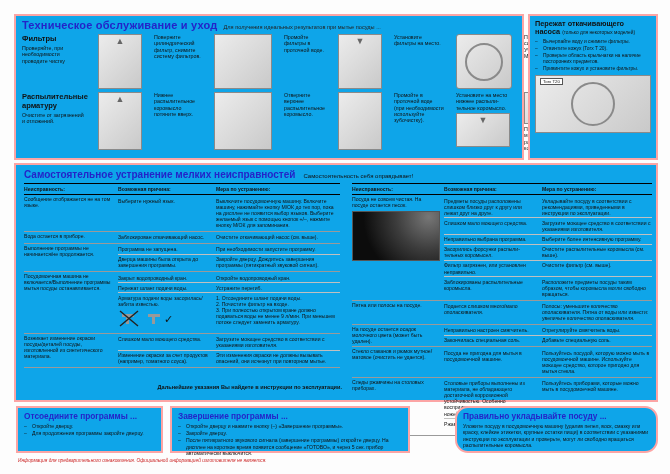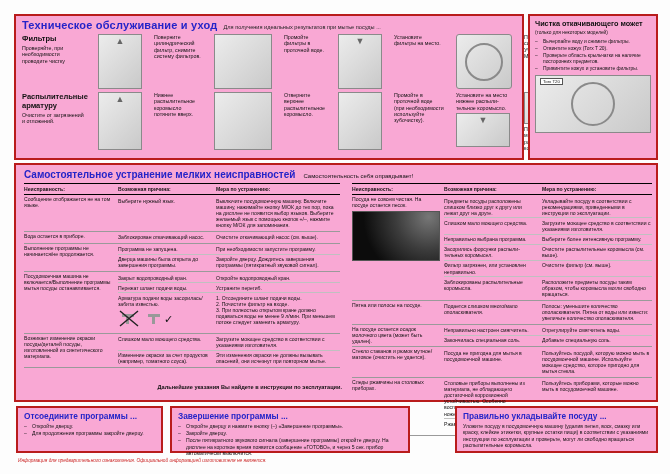--- a/index.html
+++ b/index.html
@@ -1,21 +1,21 @@
 <!DOCTYPE html>
 <html><head>
 <meta charset="utf-8">
 <style>
   html,body { margin:0; padding:0; }
   body {
     width:670px; height:474px; position:relative; background:#fdfdfd;
     font-family:"Liberation Sans", sans-serif; color:#111;
     -webkit-font-smoothing:antialiased;
   }
-  .box { position:absolute; border:2px solid #b91c1c; background:#f9a8d4; box-sizing:border-box; }
+  .box { position:absolute; border:2px solid #fca5a5; background:#0ea5e9; box-sizing:border-box; }
 
   
   #maint { left:14px; top:14px; width:510px; height:146px; padding:3px 6px; }
   .mt-head { display:flex; align-items:baseline; gap:6px; }
   .mt-title { color:#2424c8; font-weight:bold; font-size:11px; letter-spacing:.2px; }
   .mt-sub { font-size:5.6px; color:#222; }
   .mrow { display:flex; gap:12px; margin-top:3px; align-items:flex-start; }
   .mlabel { width:64px; flex:0 0 64px; }
   .mlabel .h { font-weight:bold; font-size:7.5px; }
   .mlabel .s { font-size:5.3px; margin-top:2px; line-height:1.2; }
@@ -63,21 +63,21 @@
   .photo { width:86px; height:48px; margin-top:3px; border:1px solid #555;
            background:radial-gradient(circle at 88% 10%, #777 0%, #3c3c3c 38%, #0c0c0c 75%); }
   .pictos { margin-top:2px; }
   .ts-note { position:absolute; left:8px; bottom:10px; width:318px; text-align:right;
              font-weight:bold; font-size:5.6px; }
 
   
   .bbox { top:406px; height:47px; padding:3px 6px; }
   #b1 { left:16px;  width:147px; }
   #b2 { left:170px; width:240px; }
-  #b3 { left:455px; width:203px; }
+  #b3 { left:455px; width:203px;border-radius:13px; }
   .b-title { color:#2424c8; font-weight:bold; font-size:8.3px; }
   .bbox .dash-list .li { font-size:5.1px; }
   .b-text { font-size:5.1px; line-height:1.25; margin-top:2px; }
 
   
   #footer { position:absolute; left:18px; top:458px; font-size:4.8px; font-style:italic;
             color:#cc2626; }
 </style>
 </head>
 <body>
@@ -130,21 +130,21 @@
     </div>
     <div class="stack" style="width:52px;">
       <div class="fig" style="width:50px;height:32px;"></div>
       <div class="cap" style="width:52px;">Приверните на место верхнее распыли­тельное коромысло.</div>
     </div>
   </div>
 </div>
 
 <div class="box" id="pump">
   <div class="pump-title">
-    <span>Чистка откачивающего может</span>
+    <span>Пережат откачивающего насоса</span>
     <span class="pump-sub">(только для некоторых моделей)</span>
   </div>
   <div class="dash-list">
     <div class="li">Вычерпайте воду и снимите фильтры.</div>
     <div class="li">Отвинтите кожух (Torx T 20).</div>
     <div class="li">Проверьте область крыльчатки на наличие посторонних предметов.</div>
     <div class="li">Привинтите кожух и установите фильтры.</div>
   </div>
   <div class="fig">
     <span class="torx">Torx T20</span>

